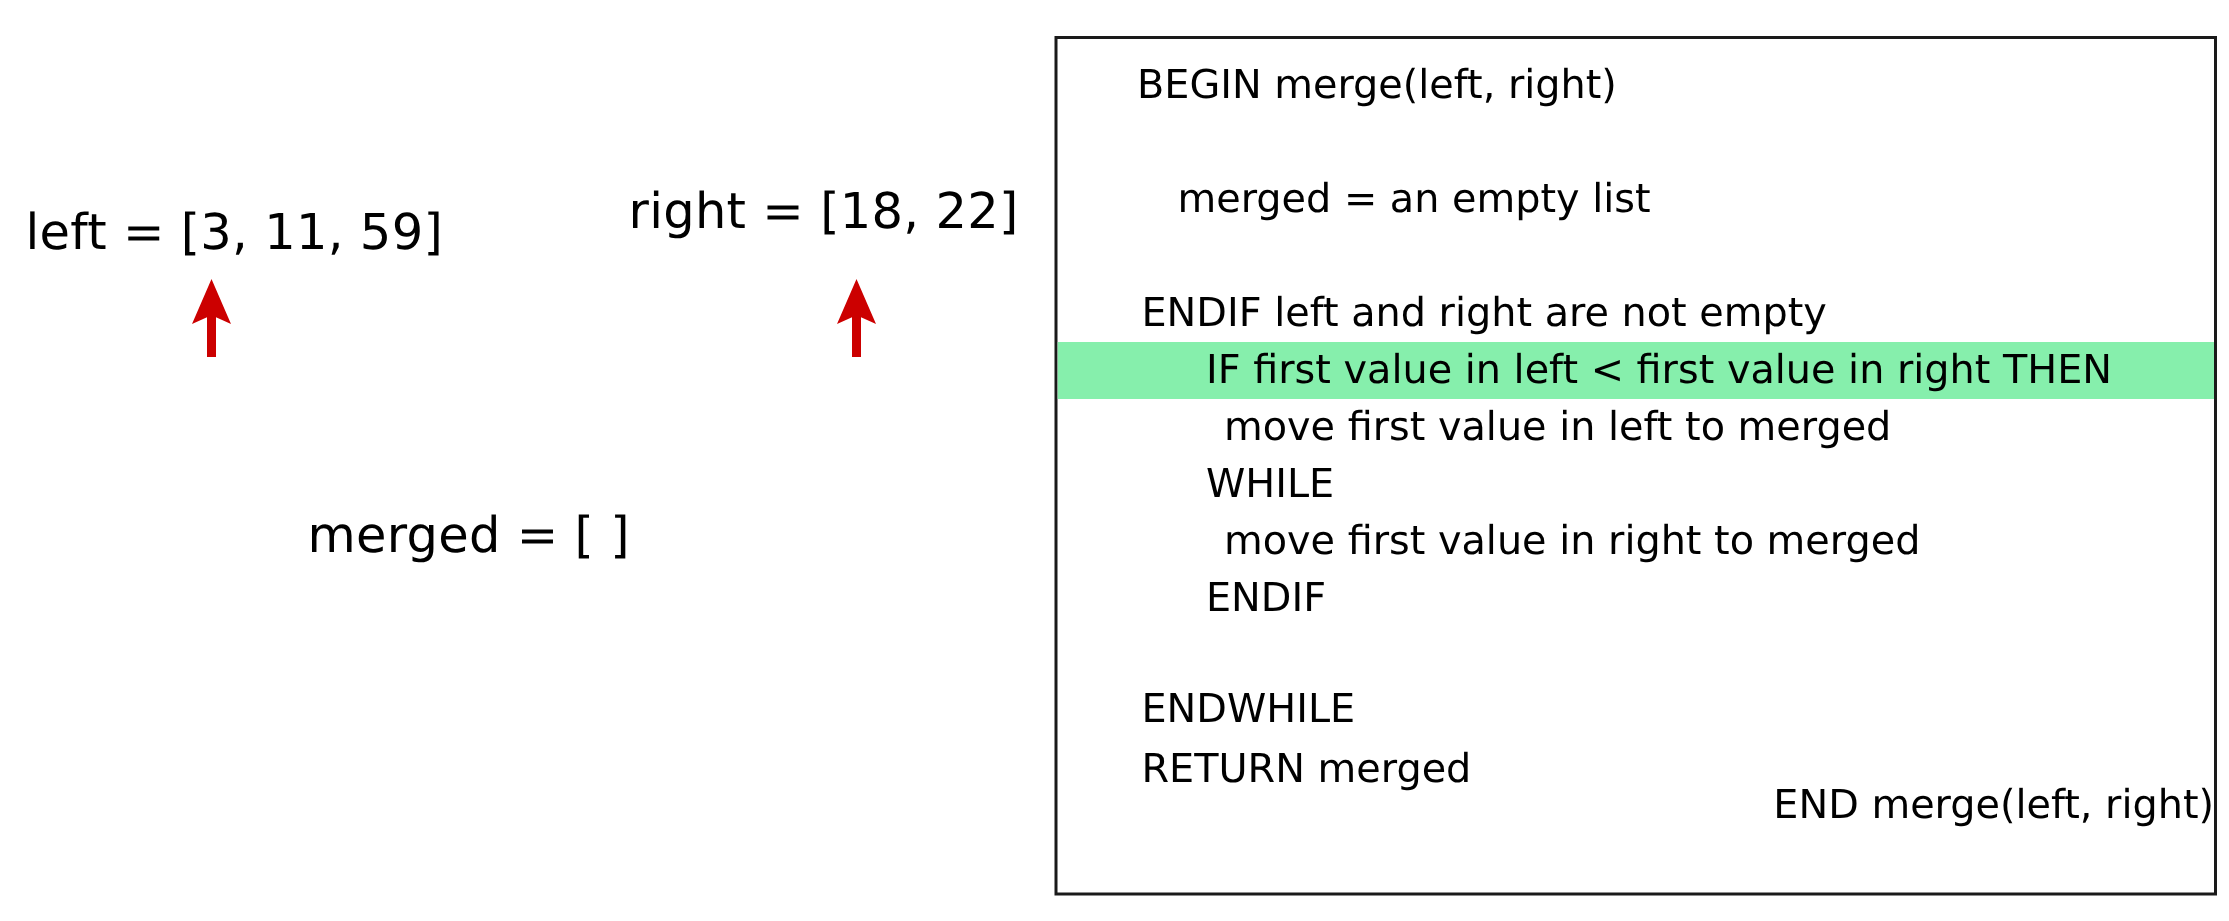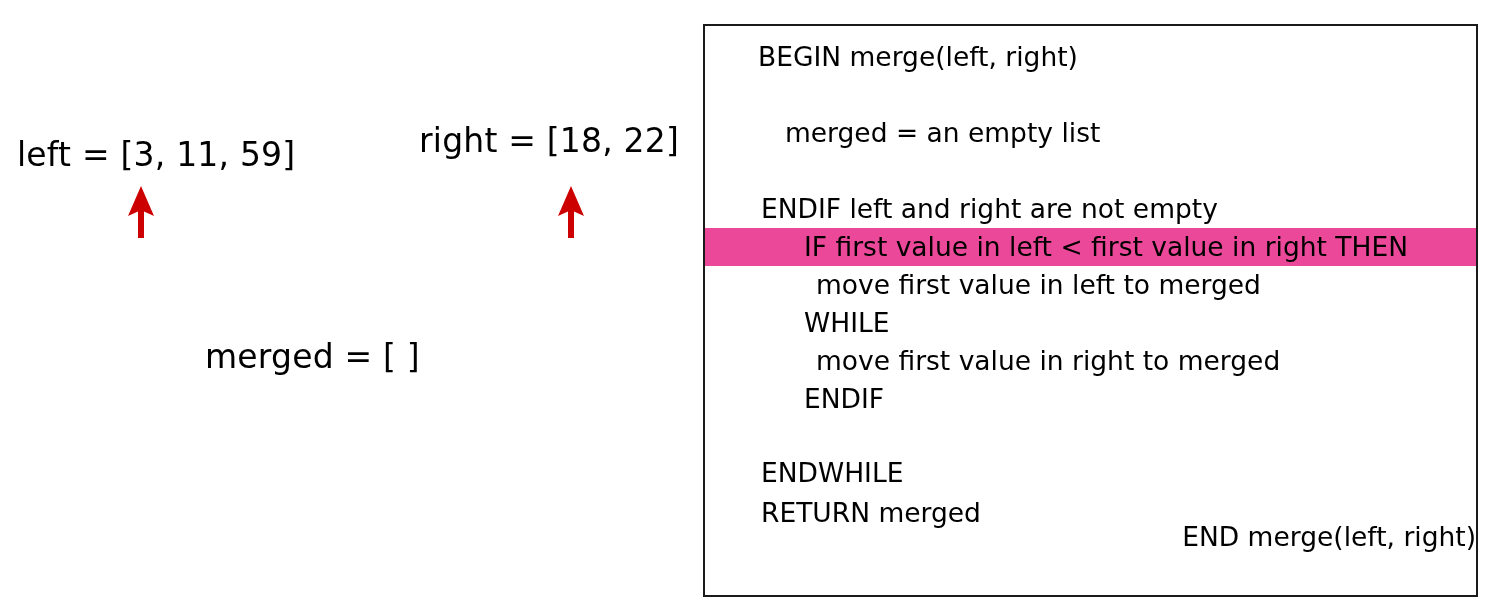--- a/index.html
+++ b/index.html
@@ -129,21 +129,21 @@
 
   </div>
 
   <div class="pseudocode-box">
     <div class="code-body" id="code-body">
         <div class="code-line indent-0" style="top: 12px;"><span class="code-text">BEGIN merge(left, right)</span></div>
         <div class="code-line indent-0" style="top: 50px;"><span class="code-text"></span></div>
         <div class="code-line indent-1" style="top: 88px; padding-left: 24px;"><span class="code-text">merged = an empty list</span></div>
         <div class="code-line indent-0" style="top: 126px;"><span class="code-text"></span></div>
         <div class="code-line indent-1" style="top: 164px;"><span class="code-text">ENDIF left and right are not empty</span></div>
-        <div class="code-line indent-2 is-highlighted" style="top: 202px; background: #ec4899;"><span class="code-text">IF first value in left &lt; first value in right THEN</span></div>
+        <div class="code-line indent-2 is-highlighted" style="top: 202px; background: #86efac;"><span class="code-text">IF first value in left &lt; first value in right THEN</span></div>
         <div class="code-line indent-3" style="top: 240px;"><span class="code-text">move first value in left to merged</span></div>
         <div class="code-line indent-2" style="top: 278px;"><span class="code-text">WHILE</span></div>
         <div class="code-line indent-3" style="top: 316px;"><span class="code-text">move first value in right to merged</span></div>
         <div class="code-line indent-2" style="top: 354px;"><span class="code-text">ENDIF</span></div>
         <div class="code-line indent-1" style="top: 392px; margin-top: 36px;"><span class="code-text">ENDWHILE</span></div>
         <div class="code-line indent-0" style="top: 430px;"><span class="code-text"></span></div>
         <div class="code-line indent-1" style="top: 468px;"><span class="code-text">RETURN merged</span></div>
         <div class="code-line indent-0" style="top: 492px; justify-content: flex-end;"><span class="code-text">END merge(left, right)</span></div>
       </div>
   </div>

